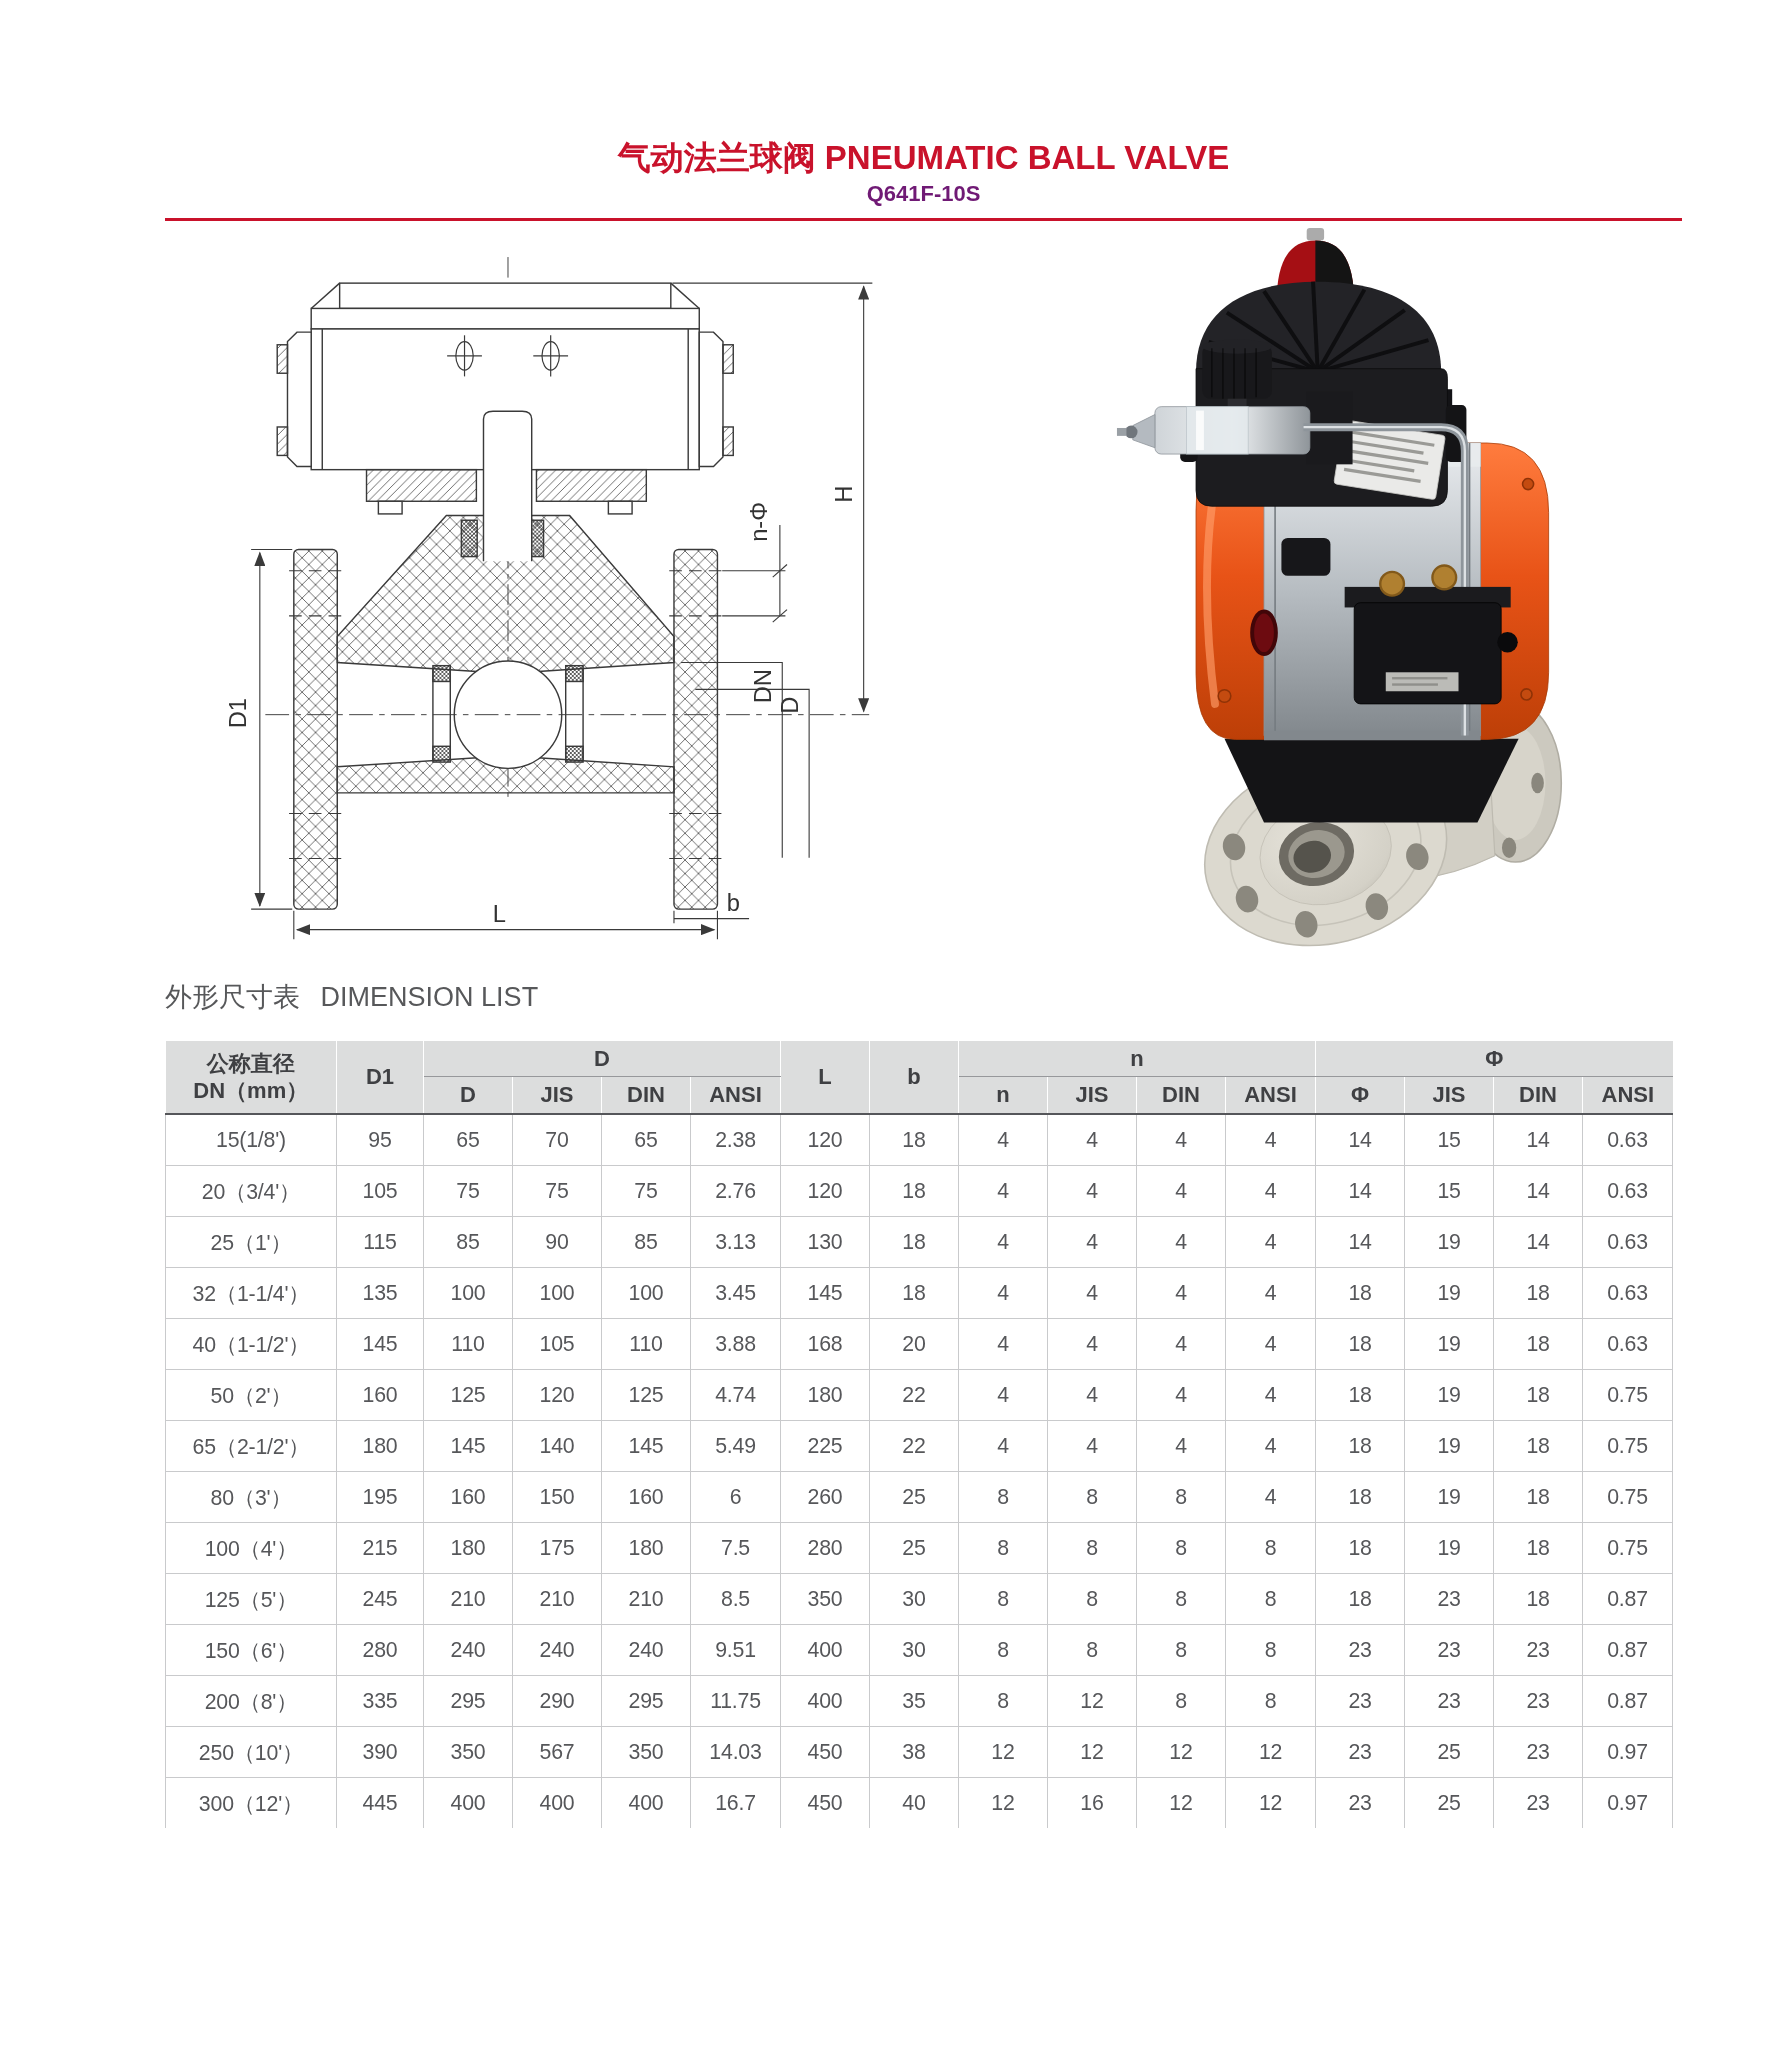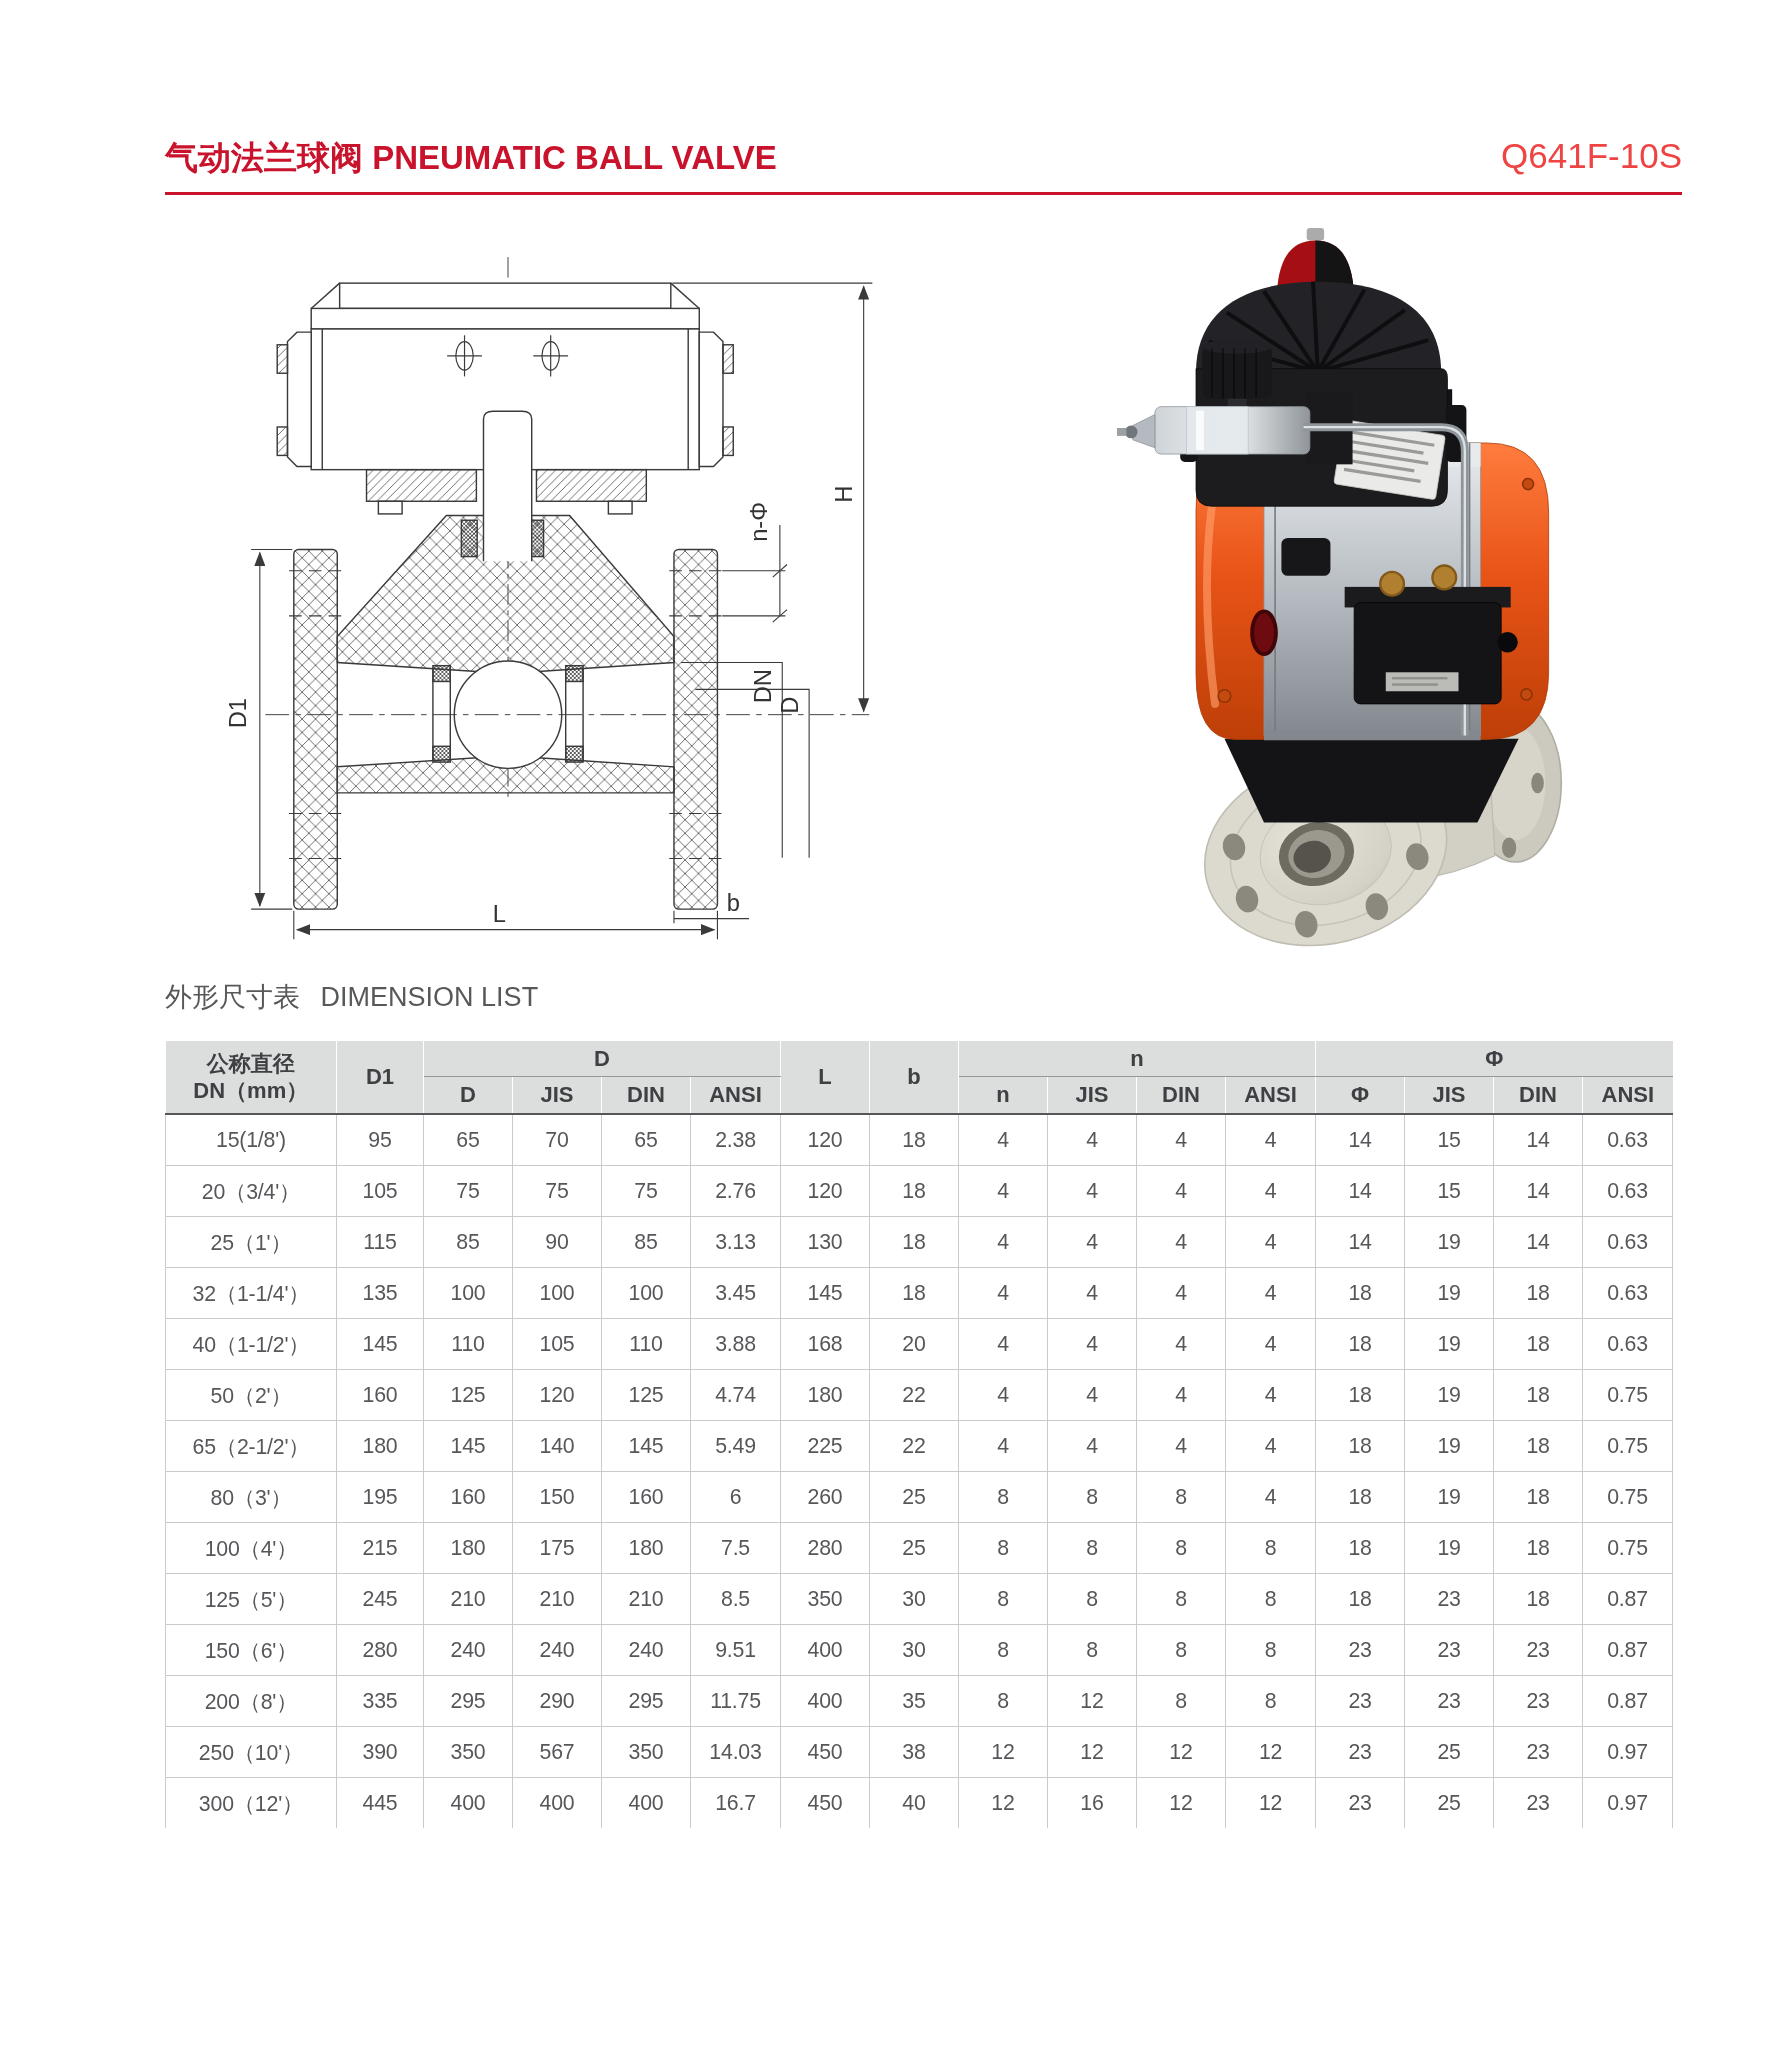--- a/index.html
+++ b/index.html
@@ -1,23 +1,23 @@
 <!DOCTYPE html>
 <html style="font-size:12.7px"><head>
 <meta charset="utf-8">
 <style>
   html,body{margin:0;padding:0;background:#ffffff;}
   .page{position:relative;width:1784px;height:2046px;background:#fff;overflow:hidden;
         font-family:"Liberation Sans","DejaVu Sans",sans-serif;}
   
   .doc-header{position:absolute;left:165px;top:136px;width:1517px;
-              display:flex;justify-content:space-between;align-items:flex-start;
-              padding-bottom:11px;border-bottom:3.2px solid #c9122b;}
+              display:flex;justify-content:space-between;align-items:center;
+              padding-bottom:11px;border-bottom:3.2px solid #c9122b;flex-direction:column;}
   .doc-title{font-size:33px;font-weight:bold;color:#c9122b;letter-spacing:0px;white-space:nowrap;}
-  .doc-model{font-size:35px;font-weight:normal;color:#ef4444;white-space:nowrap;}
+  .doc-model{font-size:22px;font-weight:bold;color:#701a75;white-space:nowrap;}
   
   .section-title{position:absolute;left:165px;top:979px;font-size:27px;color:#57585a;white-space:nowrap;}
   .section-title .en{margin-left:20.6px;}
   
   table.dim{position:absolute;left:165px;top:1041px;width:1314px;border-collapse:collapse;table-layout:fixed;}
   table.dim th{background:#dcdddd;color:#3f4043;font-weight:bold;font-size:22px;
                border-right:1.6px solid #ffffff;padding:0;text-align:center;}
   table.dim thead tr th:last-child{border-right:none;}
   table.dim thead tr.grp-row th{height:35px;}
   table.dim thead tr.sub-row th{height:36px;border-bottom:2.4px solid #55565a;}

